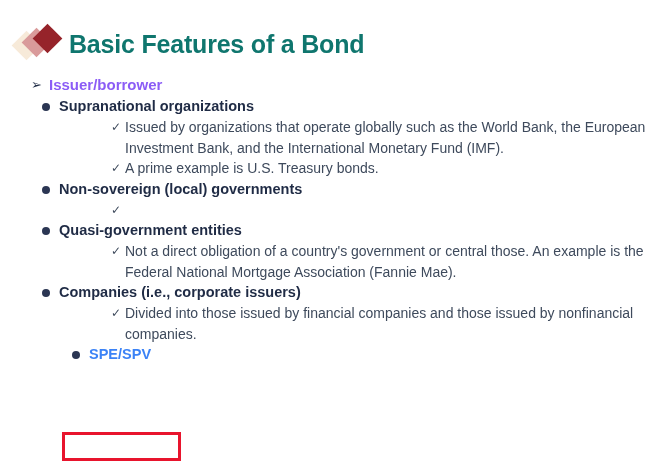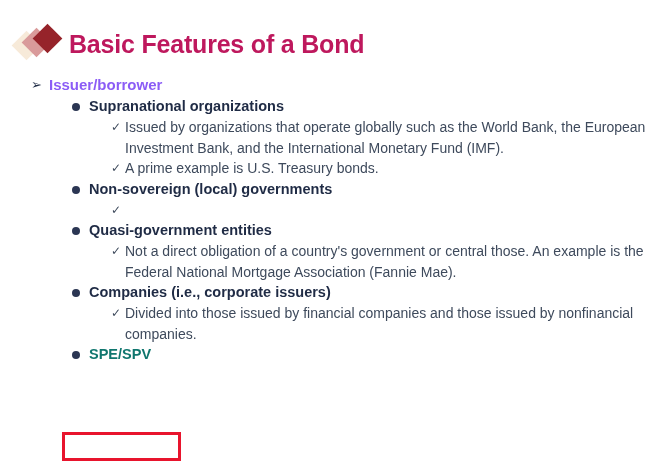--- a/index.html
+++ b/index.html
@@ -44,21 +44,21 @@
     height: 21px;
     transform: rotate(45deg);
   }
   .logo-mark .dia.d1 { left: 2px;  top: 11px; background: #f7ead9; }
   .logo-mark .dia.d2 { left: 12px; top: 8px;  background: #d99a9a; }
   .logo-mark .dia.d3 { left: 23px; top: 4px;  background: #96232a; }
 
   .slide-title {
     font-size: 25px;
     font-weight: bold;
-    color: #be185d;
+    color: #0f766e;
     letter-spacing: -0.2px;
     white-space: nowrap;
     margin-left: 3px;
   }
 
   
   .body {
     position: absolute;
     left: 0;
     top: 74px;
@@ -86,21 +86,21 @@
   }
   .lvl1 .txt {
     font-size: 15px;
     font-weight: bold;
     color: #8b5cf6;
     line-height: 21px;
   }
 
   
   .lvl2 {
-    padding-left: 72px;
+    padding-left: 42px;
     margin-bottom: 0px;
   }
   .lvl2 .bullet {
     width: 17px;
     flex: 0 0 17px;
     line-height: 21px;
     position: relative;
   }
   .lvl2 .bullet::before {
     content: "";
@@ -141,21 +141,21 @@
   .highlight-box {
     position: absolute;
     left: 62px;
     top: 432px;
     width: 119px;
     height: 29px;
     border: 3px solid #e8142d;
     pointer-events: none;
   }
   .spe-row { padding-left: 72px; }
-  .spe-row .txt { font-size: 14.5px; font-weight: bold; color: #0f766e; line-height: 21px; }
+  .spe-row .txt { font-size: 14.5px; font-weight: bold; color: #3b82f6; line-height: 21px; }
 </style>
 </head>
 <body>
 
 <div class="slide">
 
   <div class="title-row">
     <div class="logo-mark">
       <div class="dia d1"></div>
       <div class="dia d2"></div>

